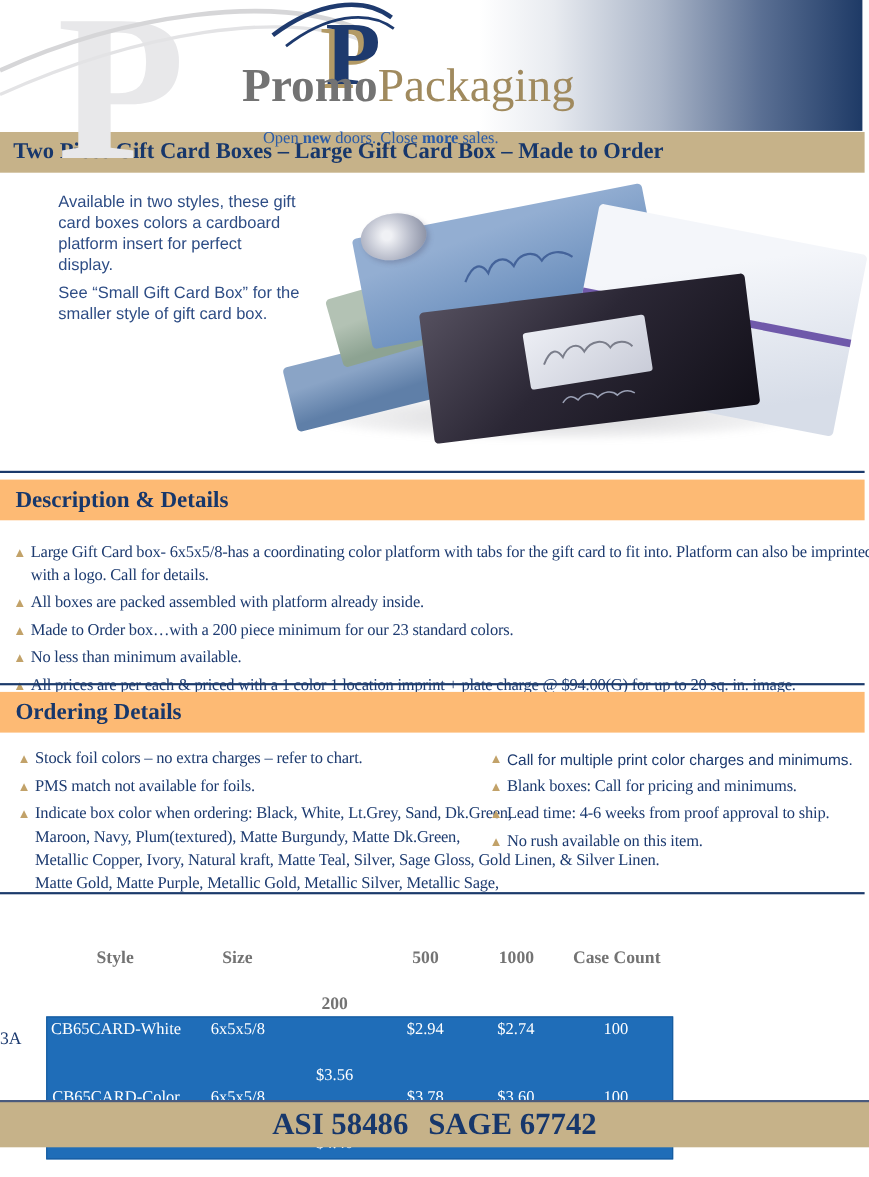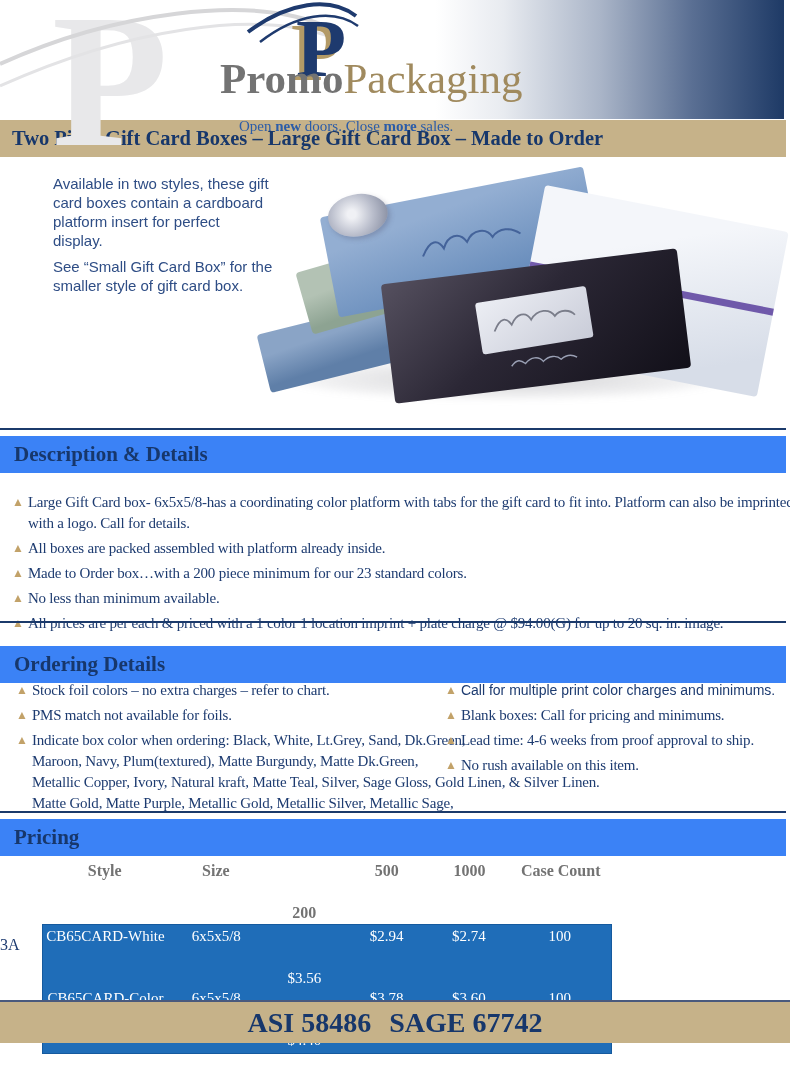--- a/index.html
+++ b/index.html
@@ -18,21 +18,21 @@
   .wordmark { position:absolute; left:220px; top:57px; z-index:4; font-size:43px; line-height:1; white-space:nowrap; }
   .wordmark .promo { color:#737373; font-weight:bold; }
   .wordmark .packaging { color:#a08a5e; font-weight:normal; }
   .tagline { position:absolute; left:239px; top:118px; z-index:4; font-size:15px; color:#2b5ca8; white-space:nowrap; }
   .tagline b { font-weight:bold; }
 
   
   .title-bar { position:absolute; left:0; top:120px; width:786px; height:37px; background:#c6b289;
                color:#17376b; font-weight:bold; font-size:20.5px; line-height:37px; padding-left:12px; white-space:nowrap; }
   .rule { position:absolute; left:0; width:786px; height:2px; background:#1b3a6b; }
-  .secbar { position:absolute; left:0; width:786px; height:37px; background:#3b82f6;
+  .secbar { position:absolute; left:0; width:786px; height:37px; background:#fdba74;
             color:#17376b; font-weight:bold; font-size:21px; line-height:37px; padding-left:14px; }
 
   
   .intro { position:absolute; left:53px; top:174px; width:230px; color:#2e4d85;
            font-family:"Liberation Sans", sans-serif; font-size:15px; line-height:19px; }
   .intro p { margin-bottom:7px; }
   .intro .ln { display:block; white-space:nowrap; }
 
   
   .photo { position:absolute; left:255px; top:163px; width:530px; height:262px; }
@@ -104,21 +104,21 @@
     <div class="logo-p">P</div>
     <div class="wordmark"><span class="promo">Promo</span><span class="packaging">Packaging</span></div>
     <div class="tagline"><span>Open </span><b>new</b><span> doors. Close </span><b>more</b><span> sales.</span></div>
   </div>
 
   <div class="title-bar">Two Piece Gift Card Boxes – Large Gift Card Box – Made to Order</div>
 
   <div class="intro">
     <p>
       <span class="ln">Available in two styles, these gift</span>
-      <span class="ln">card boxes contain a cardboard</span>
+      <span class="ln">card boxes colors a cardboard</span>
       <span class="ln">platform insert for perfect</span>
       <span class="ln">display.</span>
     </p>
     <p>
       <span class="ln">See “Small Gift Card Box” for the</span>
       <span class="ln">smaller style of gift card box.</span>
     </p>
   </div>
 
   <div class="photo">
@@ -177,21 +177,21 @@
     </div>
     <div class="bullet">
       <span class="tri">▲</span>
       <span class="btext">
           <span class="ln">All prices are per each &amp; priced with a 1 color 1 location imprint + plate charge @ $94.00(G) for up to 20 sq. in. image.</span>
         </span>
     </div>
   </div>
 
   <div class="rule" style="top:621px"></div>
-  <div class="secbar" style="top:646px">Ordering Details</div>
+  <div class="secbar" style="top:629px">Ordering Details</div>
   <div class="bullets" style="left:16px; top:680px; width:700px;">
     <div class="bullet">
       <span class="tri">▲</span>
       <span class="btext">
           <span class="ln">Stock foil colors – no extra charges – refer to chart.</span>
         </span>
     </div>
     <div class="bullet">
       <span class="tri">▲</span>
       <span class="btext">
@@ -229,21 +229,20 @@
     </div>
     <div class="bullet">
       <span class="tri">▲</span>
       <span class="btext">
           <span class="ln">No rush available on this item.</span>
         </span>
     </div>
   </div>
 
   <div class="rule" style="top:811px"></div>
-  <div class="secbar" style="top:819px">Pricing</div>
 
   <div class="ptable">
     <div class="prow phead">
       <span class="pc c0">Style</span>
       <span class="pc c1">Size</span>
       <span class="pc c2">200</span>
       <span class="pc c3">500</span>
       <span class="pc c4">1000</span>
       <span class="pc c5">Case Count</span>
     </div>

